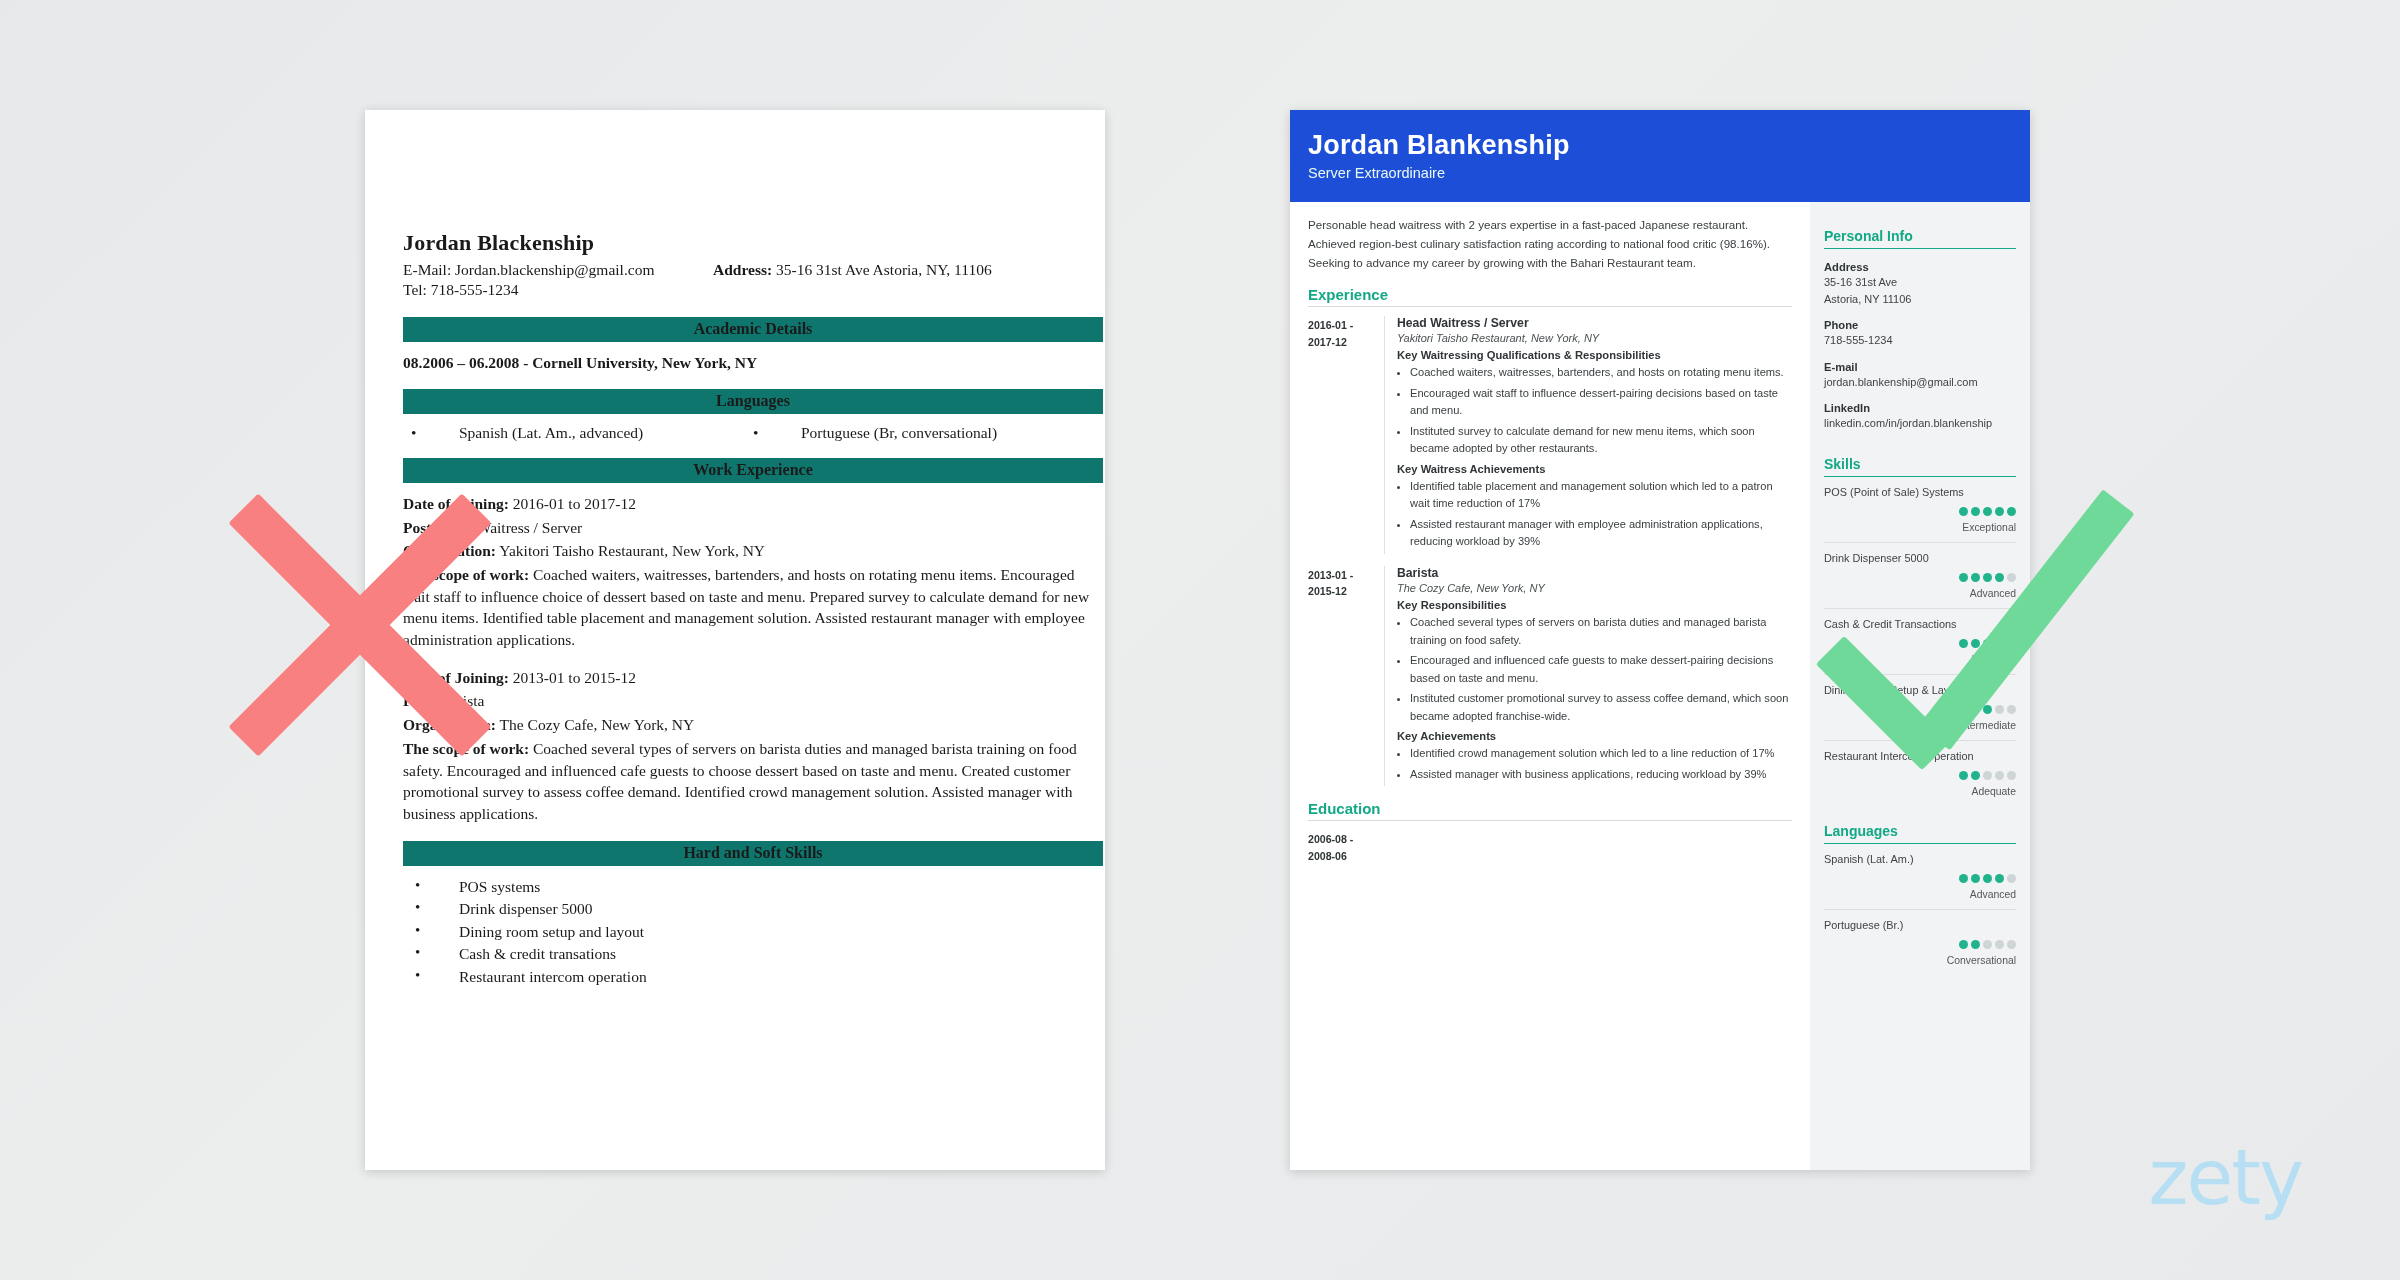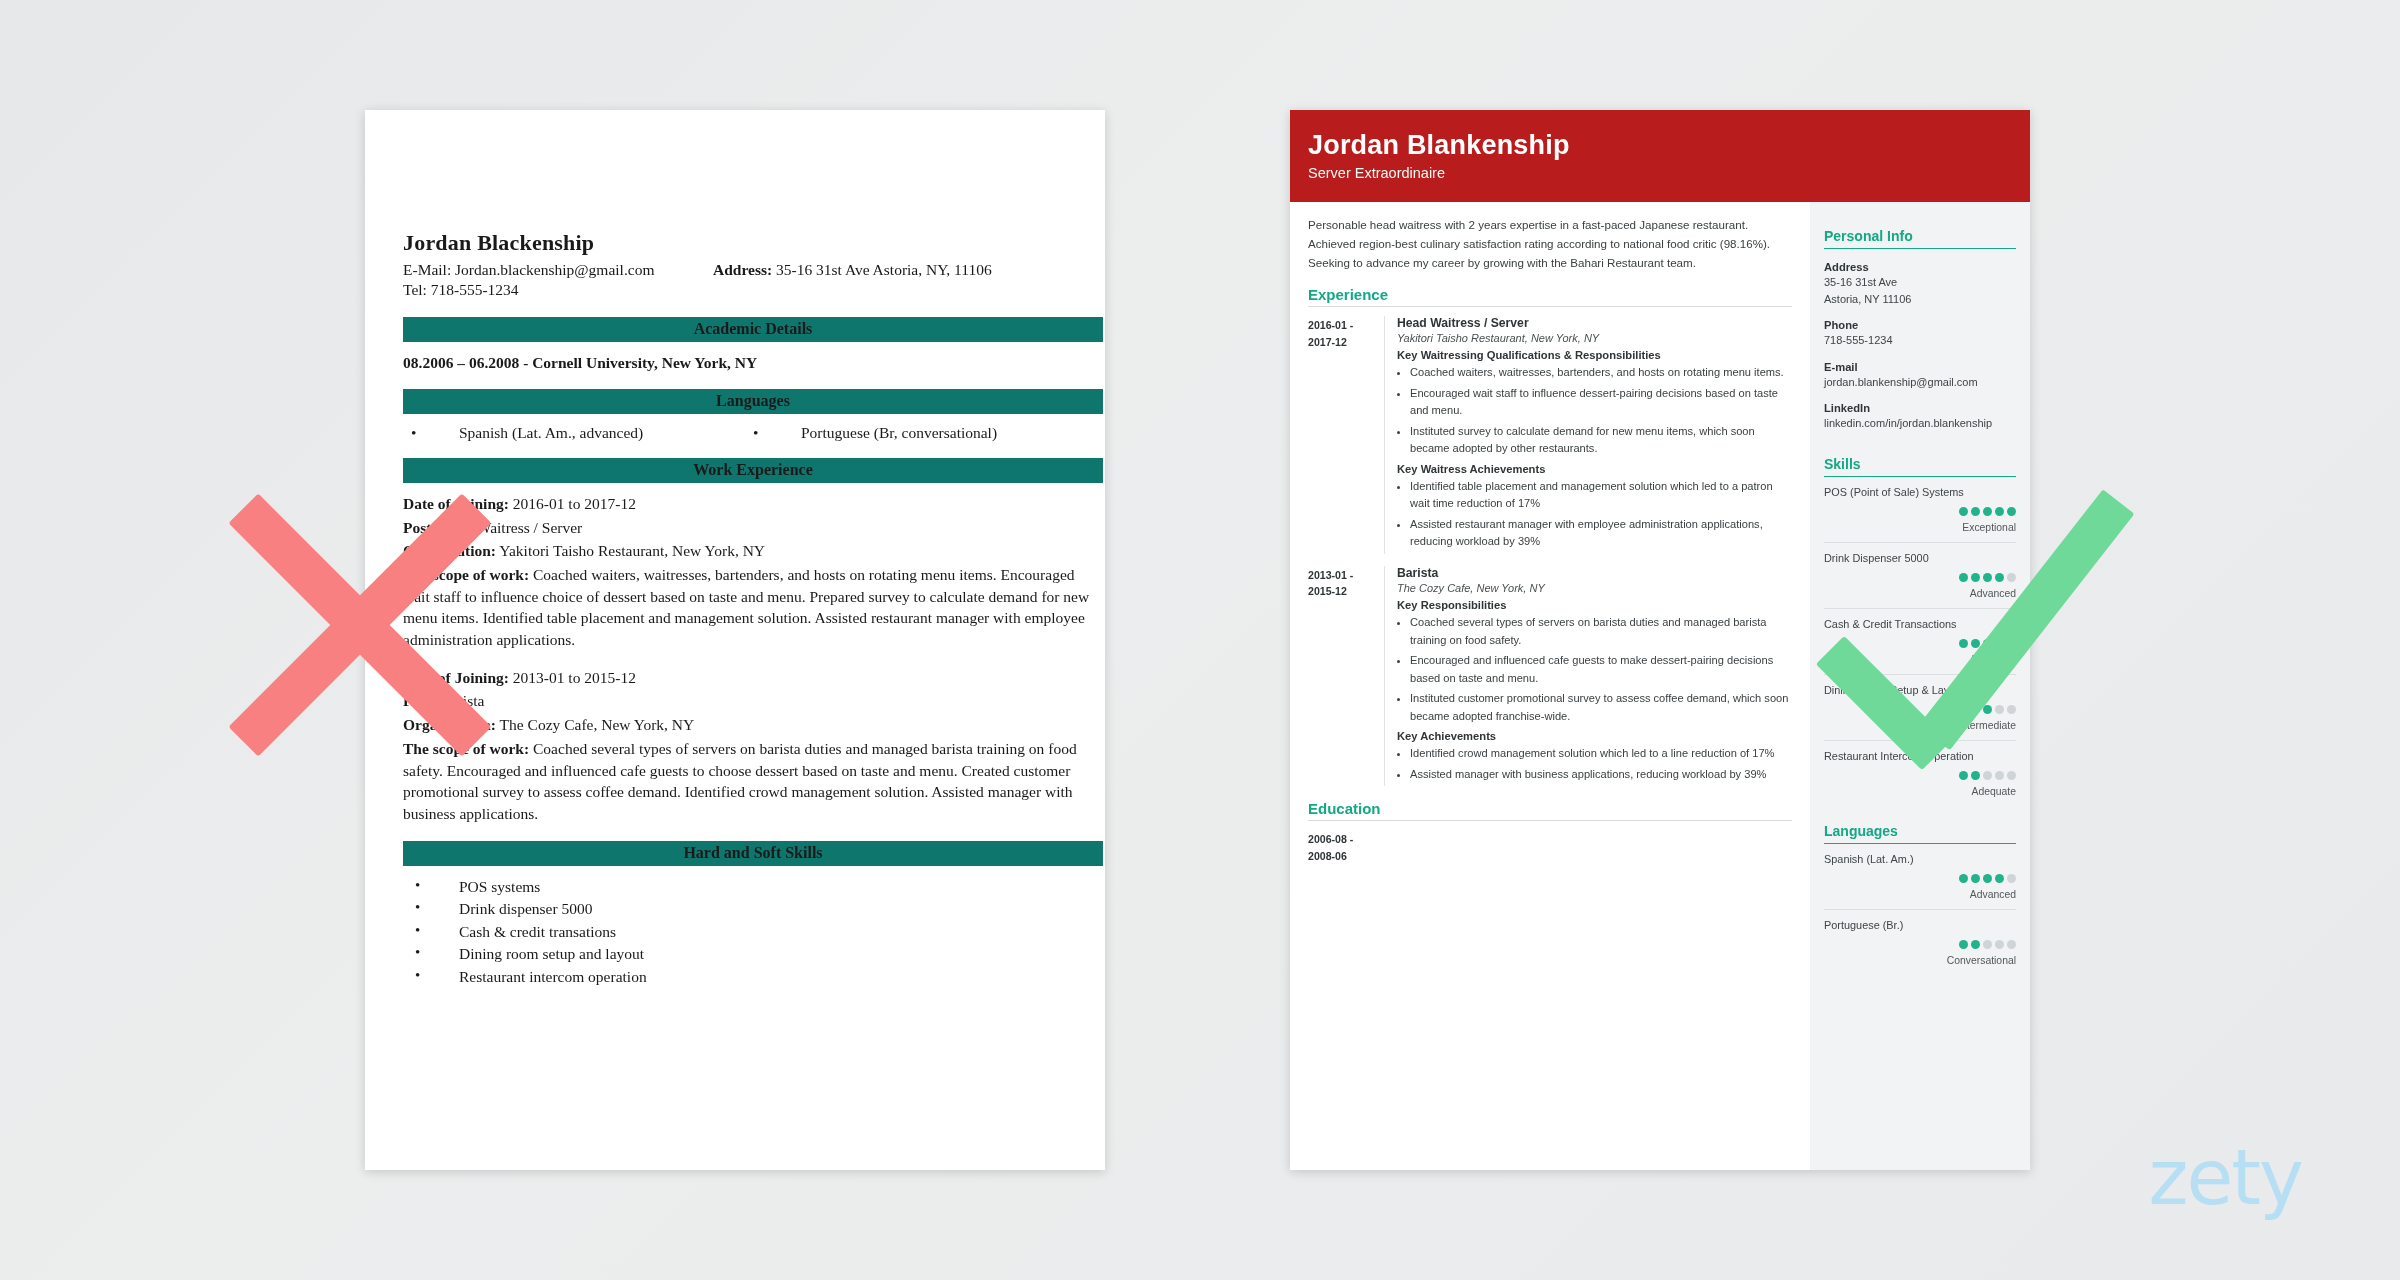--- a/index.html
+++ b/index.html
@@ -128,21 +128,21 @@
     position: absolute;
     left: 1290px;
     top: 110px;
     width: 740px;
     height: 1060px;
     background: #ffffff;
     box-shadow: 0 2px 10px rgba(0,0,0,0.16);
     color: #2f3436;
   }
   .good-header {
-    background: #b91c1c;
+    background: #1d4ed8;
     height: 92px;
     padding: 20px 0 0 18px;
     box-sizing: border-box;
   }
   .good-header h1 {
     margin: 0;
     color: #ffffff;
     font-size: 27px;
     font-weight: bold;
     letter-spacing: .2px;
@@ -347,22 +347,22 @@
       <div class="bad-para">
         <b>The scope of work:</b>
         <span>Coached several types of servers on barista duties and managed barista training on food safety. Encouraged and influenced cafe guests to choose dessert based on taste and menu. Created customer promotional survey to assess coffee demand. Identified crowd management solution. Assisted manager with business applications.</span>
       </div>
     </div>
 
     <div class="bad-section-bar">Hard and Soft Skills</div>
     <ul class="skills-list">
       <li>POS systems</li>
       <li>Drink dispenser 5000</li>
+      <li>Dining room setup and layout</li>
       <li>Cash &amp; credit transations</li>
-      <li>Dining room setup and layout</li>
       <li>Restaurant intercom operation</li>
     </ul>
 
   </div>
 </div>
 
 <div class="mark-x">
   <div class="bar a"></div>
   <div class="bar b"></div>
 </div>

